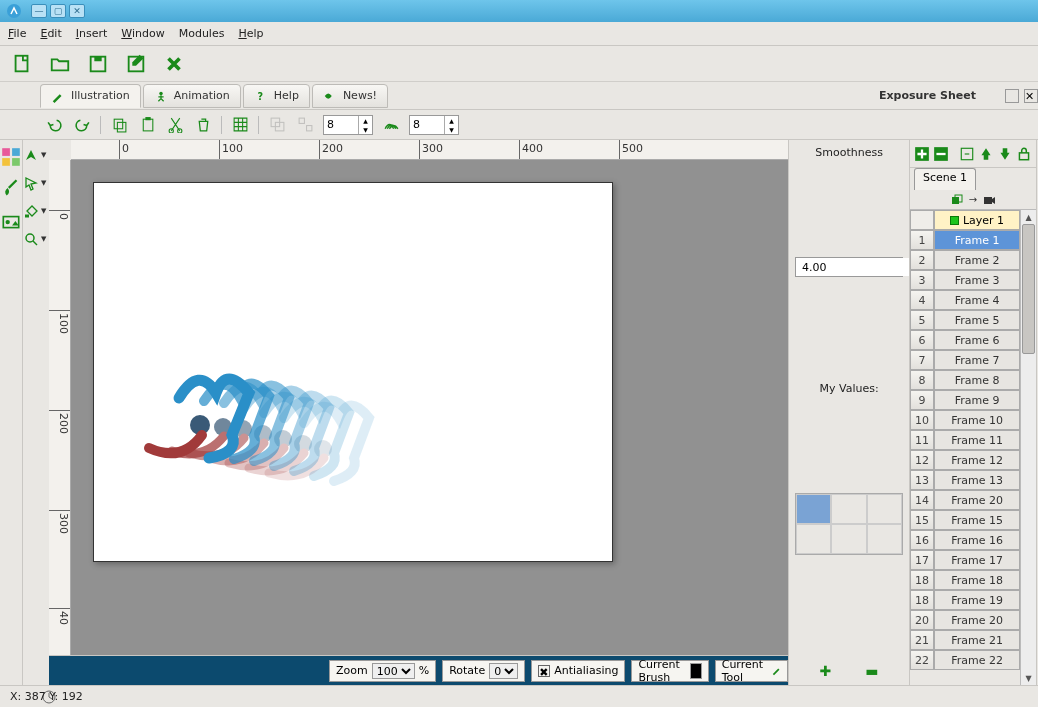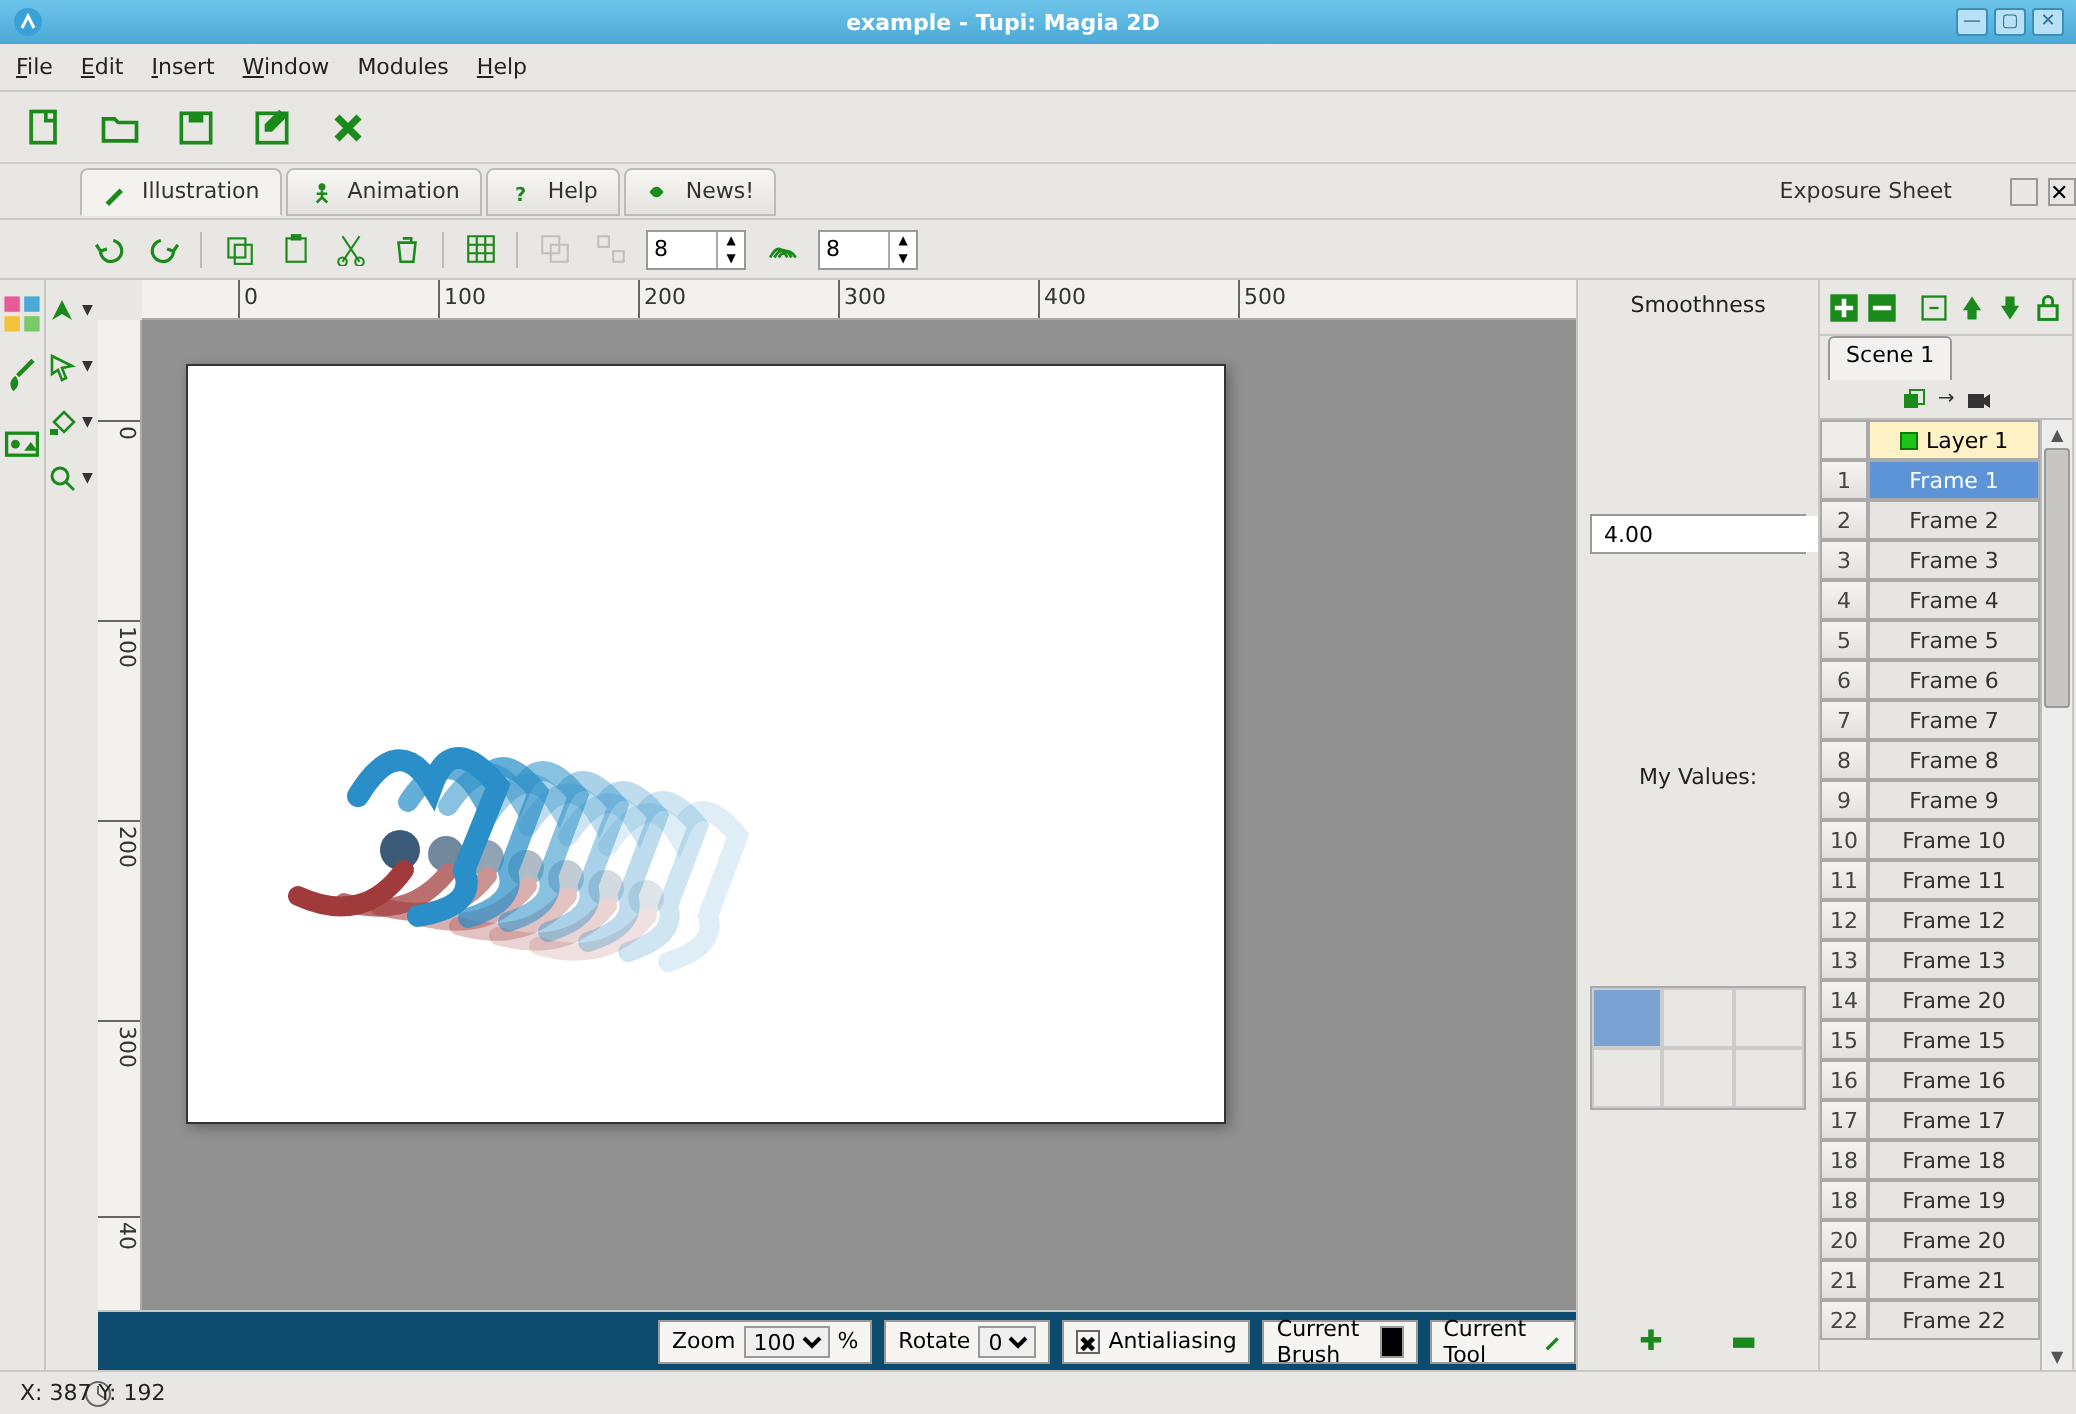--- a/index.html
+++ b/index.html
@@ -16,21 +16,21 @@
 
 .maintoolbar { height: 36px; background: #e9e7e3; display: flex; align-items: center; padding: 0 10px; gap: 14px; border-bottom:1px solid #d0ceca; }
 .ticon { width: 24px; height: 24px; display:flex; align-items:center; justify-content:center; }
 .ticon svg { width: 22px; height: 22px; }
 
 .tabrow { height: 28px; background: #e9e7e3; display: flex; align-items: center; padding-left: 40px; gap:2px; border-bottom:1px solid #c9c7c3; }
 .atab { height: 24px; padding: 0 10px; border: 1px solid #bdbbb7; border-top-left-radius:4px; border-top-right-radius:4px; background: linear-gradient(#f8f7f4,#e4e2de); display:flex; align-items:center; gap:6px; color:#333;text-align:center; }
 .atab.active { background:#f4f2ee; border-bottom:1px solid #f4f2ee;}
 .atab svg { width:14px; height:14px; }
 .tabrow .spacer { flex:1; }
-.tabrow .panel-title { margin-left:auto; margin-right:24px; font-weight:normal; color:#333; }
+.tabrow .panel-title { margin-left:auto; margin-right:24px; font-weight:bold; color:#333; }
 .tabrow .sm { width:14px; height:14px; border:1px solid #999; margin-left:3px;}
 
 .edittoolbar { height: 30px; background:#e9e7e3; border-bottom:1px solid #c9c7c3; display:flex; align-items:center; padding-left:44px; gap:8px; }
 .etool { width:20px; height:20px; display:flex; align-items:center; justify-content:center;}
 .etool svg{width:17px;height:17px;}
 .etool.dim{opacity:0.4;}
 .spinbox { display:flex;border:1px solid #999; background:white; height:20px;}
 .spinbox input{width:34px;border:none;padding:0 3px;font-size:11px;}
 .spinbox .sp{display:flex;flex-direction:column;width:14px;}
 .spinbox .sp div{flex:1;border-left:1px solid #aaa;display:flex;align-items:center;justify-content:center;font-size:6px;}
@@ -104,21 +104,20 @@
 </head>
 <body>
 
 <div class="titlebar">
   <span class="icon">
     <svg viewBox="0 0 16 16">
         <circle cx="8" cy="8" r="7" fill="#3aa0d8"></circle>
         <path d="M5 11 L8 5 L11 11" stroke="white" fill="none" stroke-width="1.5"></path>
       </svg>
   </span>
-  <span class="title">example - Tupi: Magia 2D</span>
   <span class="wbtn">—</span>
   <span class="wbtn">▢</span>
   <span class="wbtn">✕</span>
 </div>
 
 <div class="menubar">
   <span class="mn"><u>F</u><span>ile</span></span>
   <span class="mn"><u>E</u>dit</span>
   <span class="mn"><u>I</u>nsert</span>
   <span class="mn"><u>W</u>indow</span>

